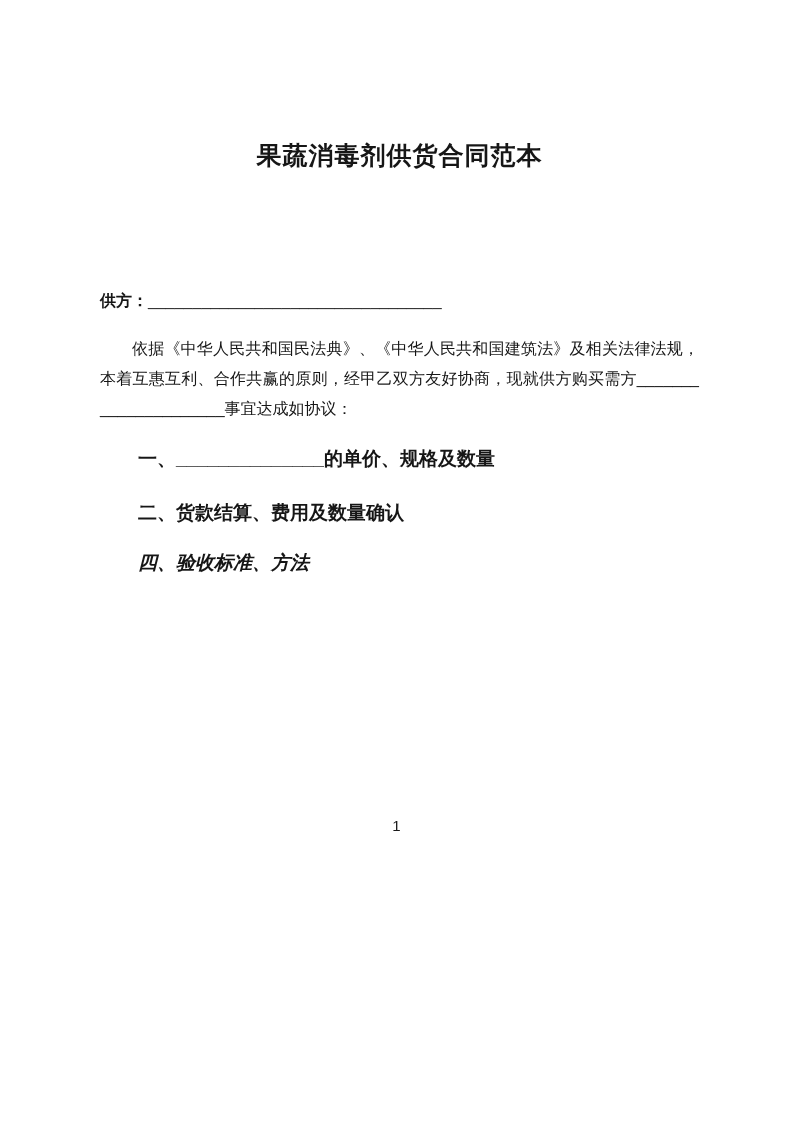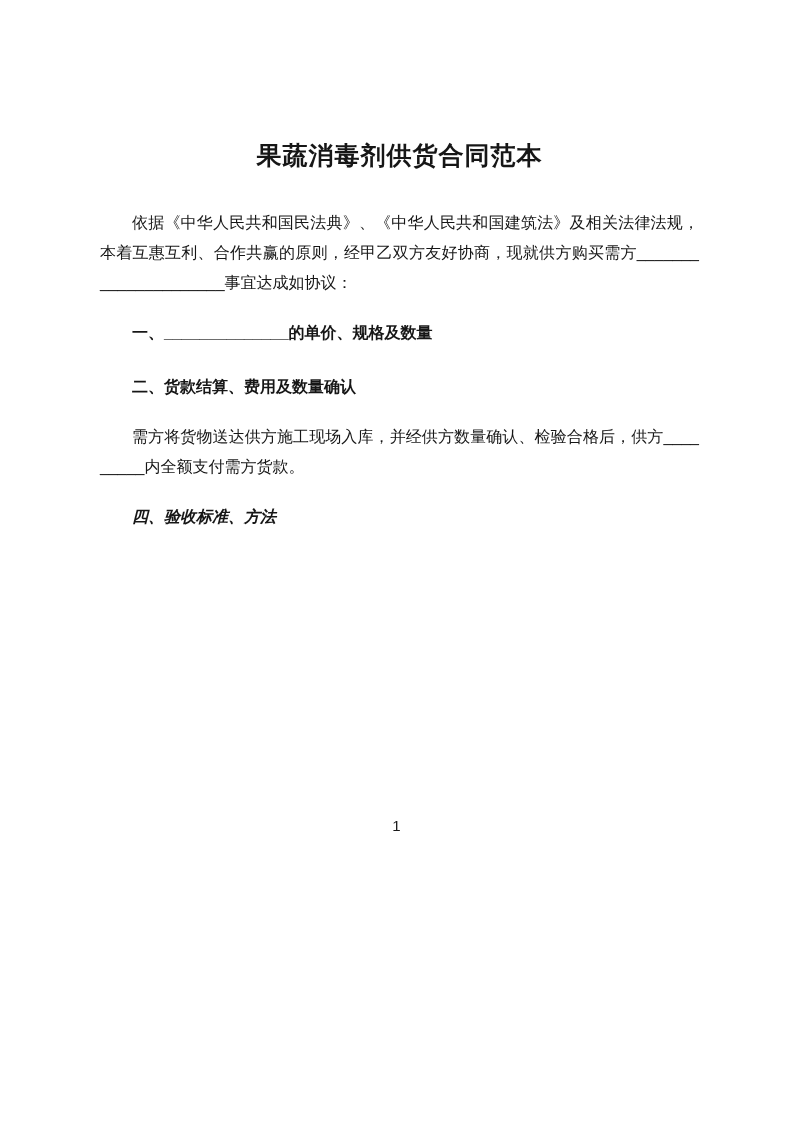--- a/index.html
+++ b/index.html
@@ -28,26 +28,26 @@
   .party { margin-top: 25px; }
   .party.first { margin-top: 114px; }
   .party-label { font-weight: bold; }
   .blank { font-weight: normal; color: #2a2a2a; }
   .body {
     text-align: justify;
     word-break: break-all;
   }
   .indent { text-indent: 2em; }
   .heading {
-    font-size: 16px;
+    font-size: 19px;
     line-height: 30px;
     font-weight: bold;
     text-indent: 2em;
   }
-  .mt-intro   { margin-top: 36px; }
+  .mt-intro   { margin-top: 18px; }
   .mt-h1      { margin-top: 20px; }
   .mt-blanks  { margin-top: 24px; line-height: 26px; }
   .mt-h2      { margin-top: 24px; }
   .mt-p2      { margin-top: 22px; }
   .mt-h3      { margin-top: 14px; }
   .mt-p3      { margin-top: 20px; }
   .mt-h4      { margin-top: 20px; font-style: italic; }
   .page-number {
     position: absolute;
     bottom: 47px;
@@ -59,30 +59,30 @@
     color: #1a1a1a;
   }
 </style>
 </head>
 <body>
 
 <div class="page">
 
   <h1 class="title">果蔬消毒剂供货合同范本</h1>
 
+  <p class="party first"><span class="party-label">供方：</span><span class="blank">_________________________________</span></p>
 
 
   <p class="body indent mt-intro">依据《中华人民共和国民法典》、《中华人民共和国建筑法》及相关法律法规，本着互惠互利、合作共赢的原则，经甲乙双方友好协商，现就供方购买需方_____________________事宜达成如协议：</p>
 
   <h2 class="heading mt-h1">一、______________的单价、规格及数量</h2>
 
 
   <h2 class="heading mt-h2">二、货款结算、费用及数量确认</h2>
 
 
 
-  <p class="body indent mt-p3">需方将货物送达供方施工现场入库，并经供方数量确认、检验合格后，供方_________内全额支付需方货款。</p>
 
   <h2 class="heading mt-h4">四、验收标准、方法</h2>
 
   <div class="page-number">1</div>
 
 </div>
 
 </body></html>

